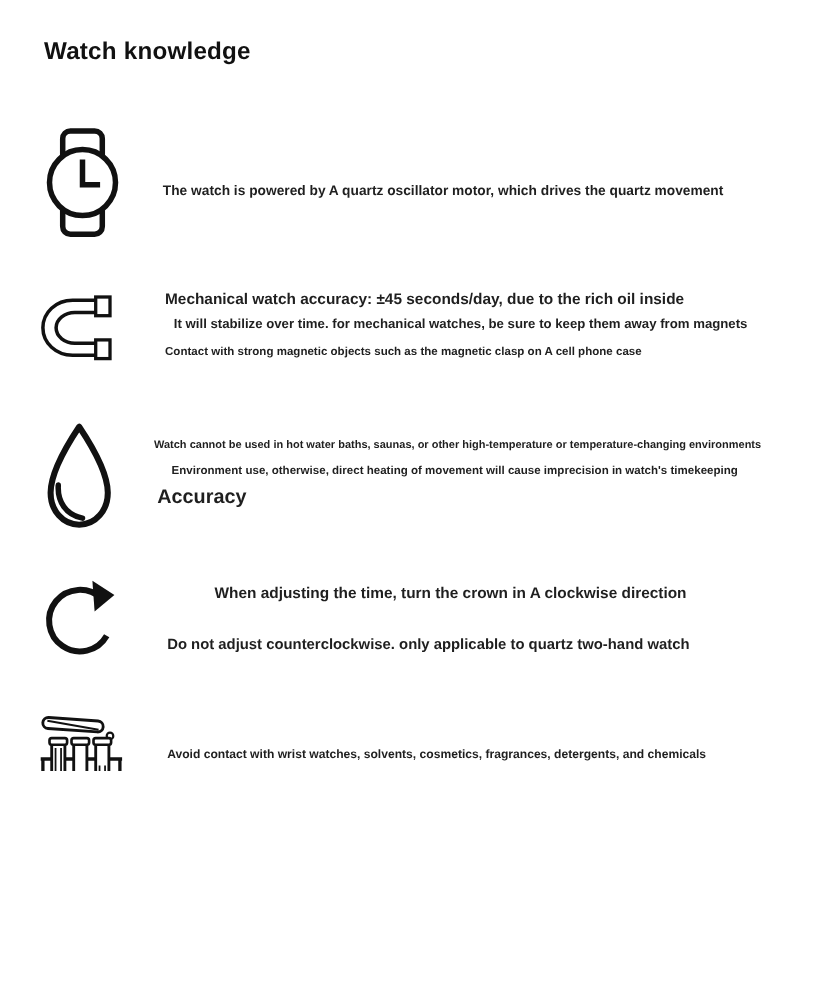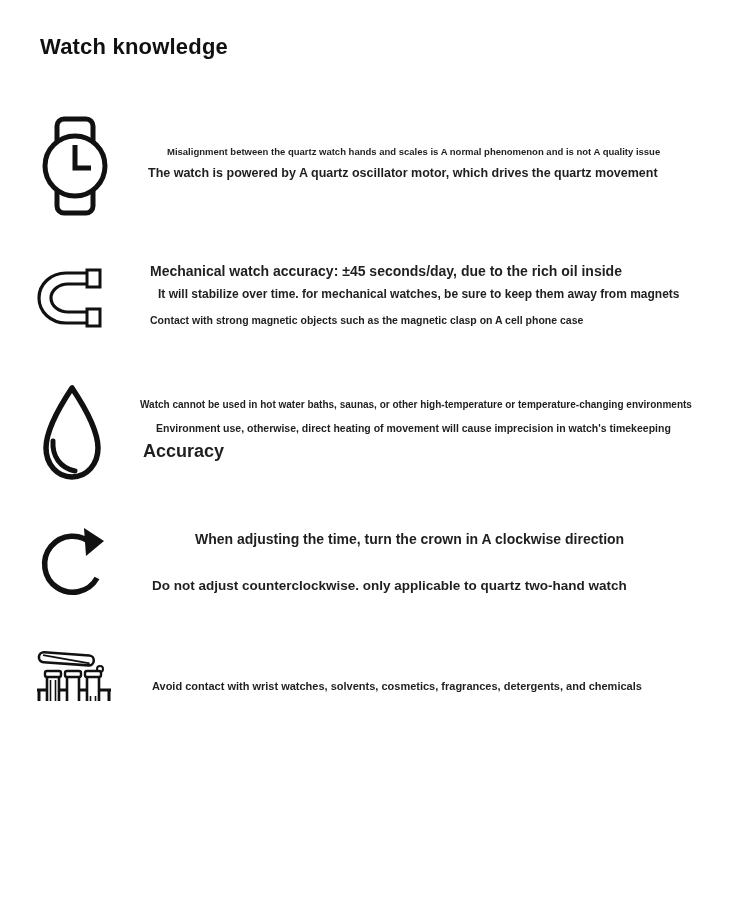--- a/index.html
+++ b/index.html
@@ -40,21 +40,20 @@
 
   <div class="txt title">Watch knowledge</div>
 
   <div class="icon icon-watch">
     <svg width="66" height="100" viewBox="0 0 66 100">
       <rect x="15" y="3" width="36" height="94" rx="7" fill="#fff" stroke="#111" stroke-width="5"></rect>
       <circle cx="33" cy="50" r="30" fill="#fff" stroke="#111" stroke-width="5"></circle>
       <path d="M33,29 L33,52 L49,52" fill="none" stroke="#111" stroke-width="5"></path>
     </svg>
   </div>
-  <div class="txt s1l1">Misalignment between the quartz watch hands and scales is A normal phenomenon and is not A quality issue</div>
   <div class="txt s1l2">The watch is powered by A quartz oscillator motor, which drives the quartz movement</div>
 
   <div class="icon icon-magnet">
     <svg width="70" height="64" viewBox="0 0 70 64">
       <path d="M63,7 L30,7 C15,7 3,18 3,32 C3,46 15,57 30,57 L63,57 L63,46 L32,46 C23,46 15,40 15,32 C15,24 23,18 32,18 L63,18 Z" fill="#fff" stroke="#111" stroke-width="3.2"></path>
       <rect x="51" y="4" width="13" height="17" fill="#fff" stroke="#111" stroke-width="3"></rect>
       <rect x="51" y="43" width="13" height="17" fill="#fff" stroke="#111" stroke-width="3"></rect>
     </svg>
   </div>
   <div class="txt s2l1">Mechanical watch accuracy: ±45 seconds/day, due to the rich oil inside</div>

